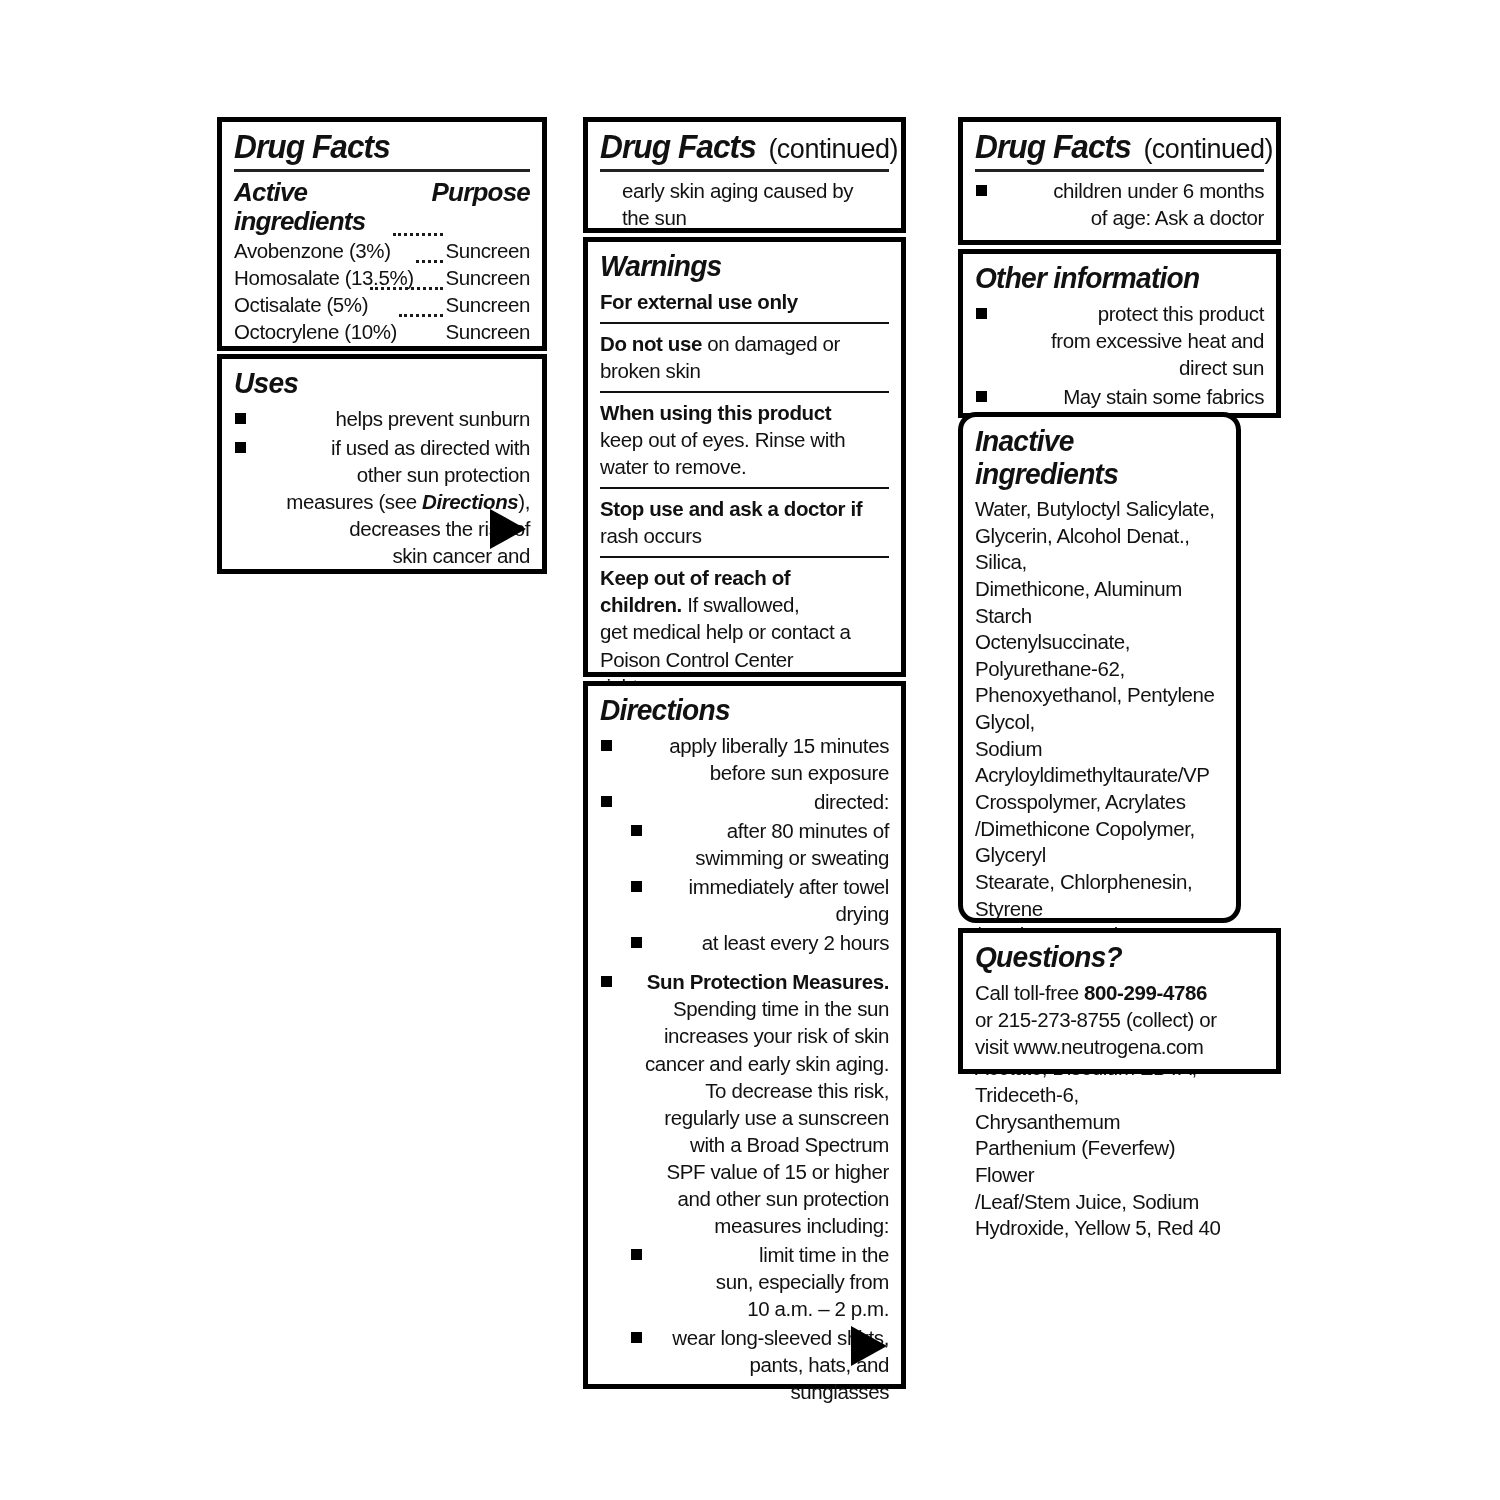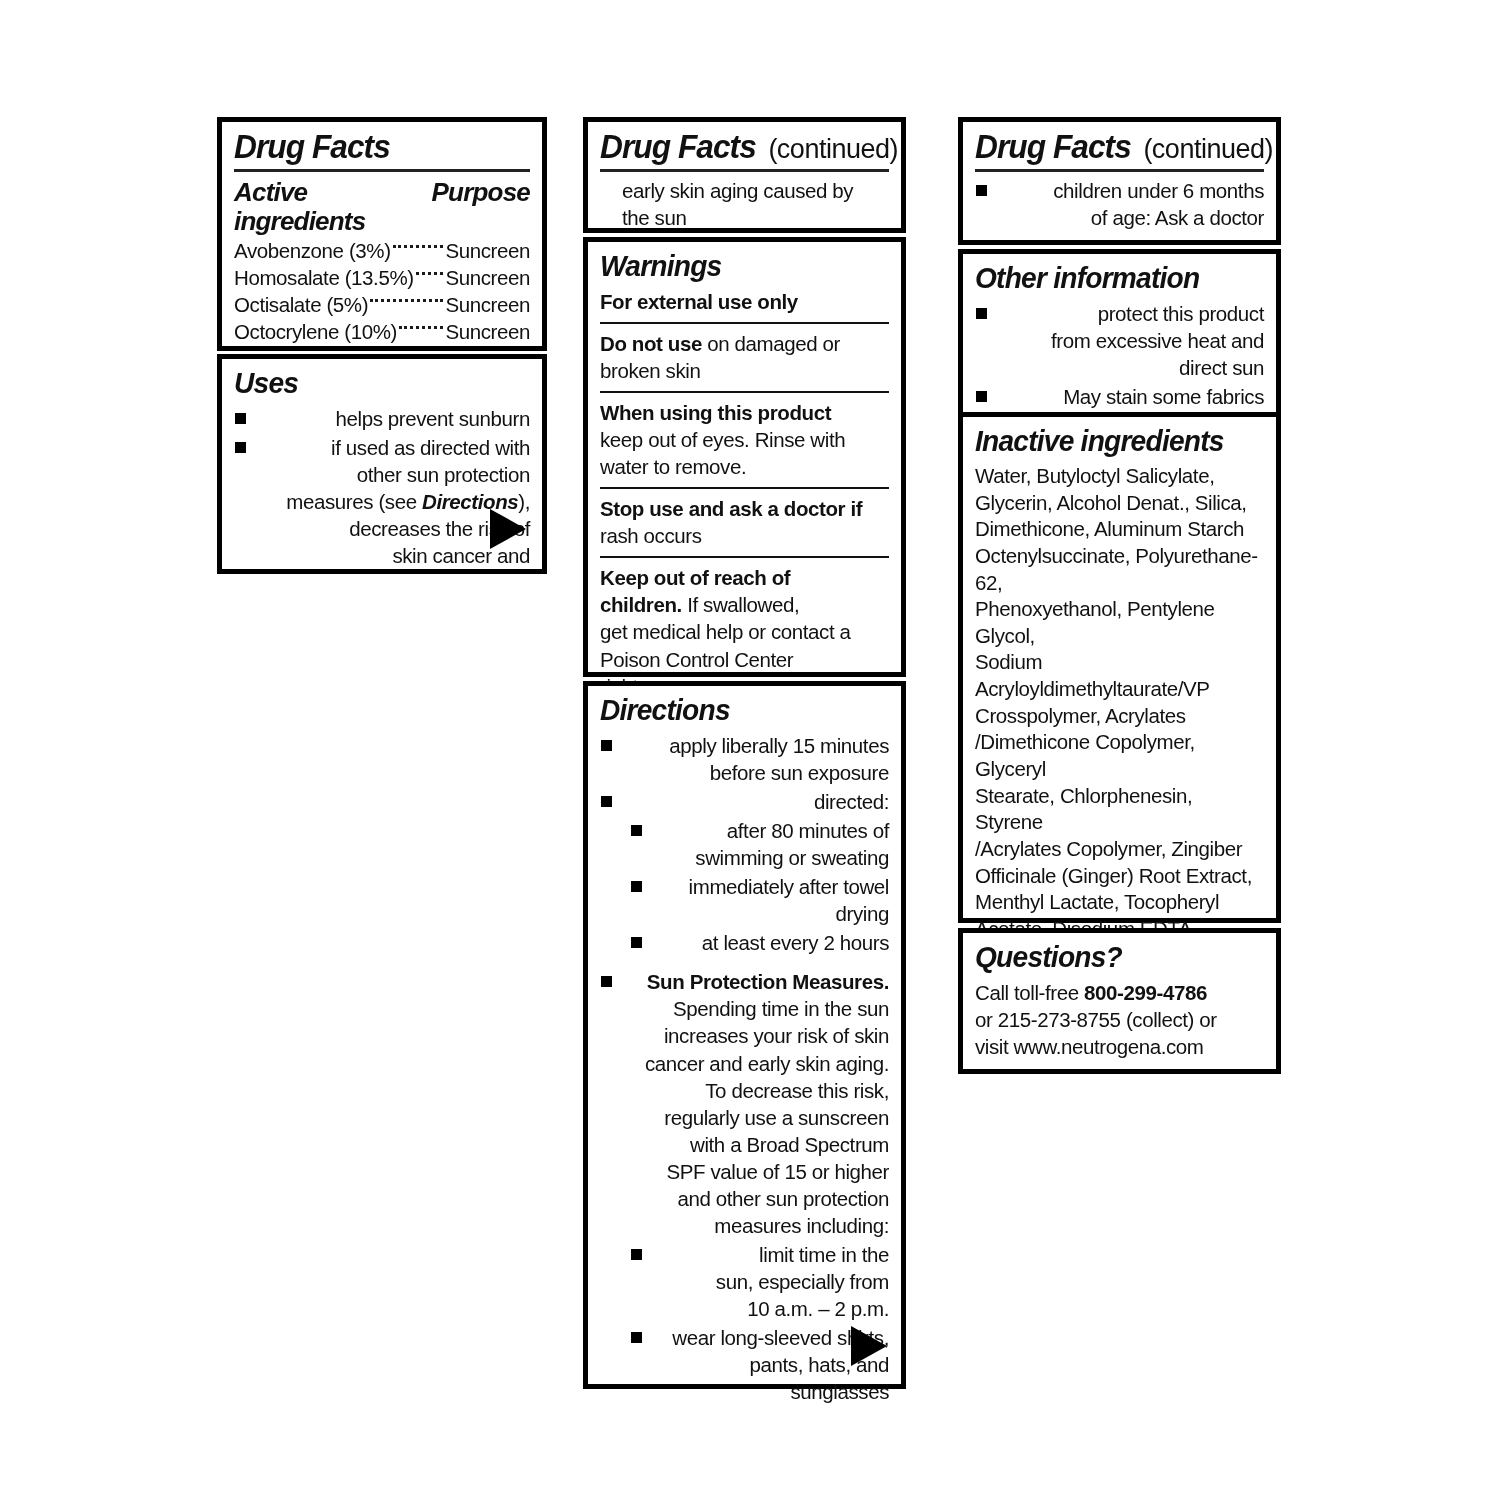--- a/index.html
+++ b/index.html
@@ -34,21 +34,21 @@
   .warn-block{margin-bottom:2px;}
   .arrow{
     position:absolute;width:0;height:0;
     border-top:20px solid transparent;border-bottom:20px solid transparent;
     border-left:36px solid #000;
   }
   
   .ai-head-row{display:flex;justify-content:space-between;font-size:26px;letter-spacing:-0.8px;gap:38px;}
   .ai-head{font-style:italic;font-weight:bold;}
   .ai-head2{font-style:italic;font-weight:bold;font-size:26px;letter-spacing:-0.8px;margin-top:-2px;}
-  .ai-row{display:flex;align-items:center;font-size:20.5px;letter-spacing:-0.4px;line-height:1.32;}
+  .ai-row{display:flex;align-items:flex-start;font-size:20.5px;letter-spacing:-0.4px;line-height:1.32;}
   .leader{flex:1;border-bottom:3px dotted #1a1a1a;margin:0 2px;transform:translateY(-4px);min-width:12px;}
   .indent-cont{padding-left:22px;}
   .spm-gap{margin-top:12px;}
 </style>
 </head>
 <body>
 
 <div class="box" style="left:217px;top:117px;width:330px;height:234px;">
   <div class="df-title-row">
     <span class="df-title">Drug Facts</span>
@@ -200,21 +200,21 @@
     <span class="bullet-txt body-txt">protect this product
 from excessive heat and
 direct sun</span>
   </div>
   <div class="bullet-row">
     <span class="sq"></span>
     <span class="bullet-txt body-txt">May stain some fabrics</span>
   </div>
 </div>
 
-<div class="box" style="left:958px;top:412px;width:323px;height:511px;">
+<div class="box" style="left:958px;top:412px;width:283px;height:511px;border-radius:18px;">
   <span class="sect">Inactive ingredients</span>
   <div class="body-txt" style="line-height:1.3;">Water, Butyloctyl Salicylate,
 Glycerin, Alcohol Denat., Silica,
 Dimethicone, Aluminum Starch
 Octenylsuccinate, Polyurethane-62,
 Phenoxyethanol, Pentylene Glycol,
 Sodium Acryloyldimethyltaurate/VP
 Crosspolymer, Acrylates
 /Dimethicone Copolymer, Glyceryl
 Stearate, Chlorphenesin, Styrene

